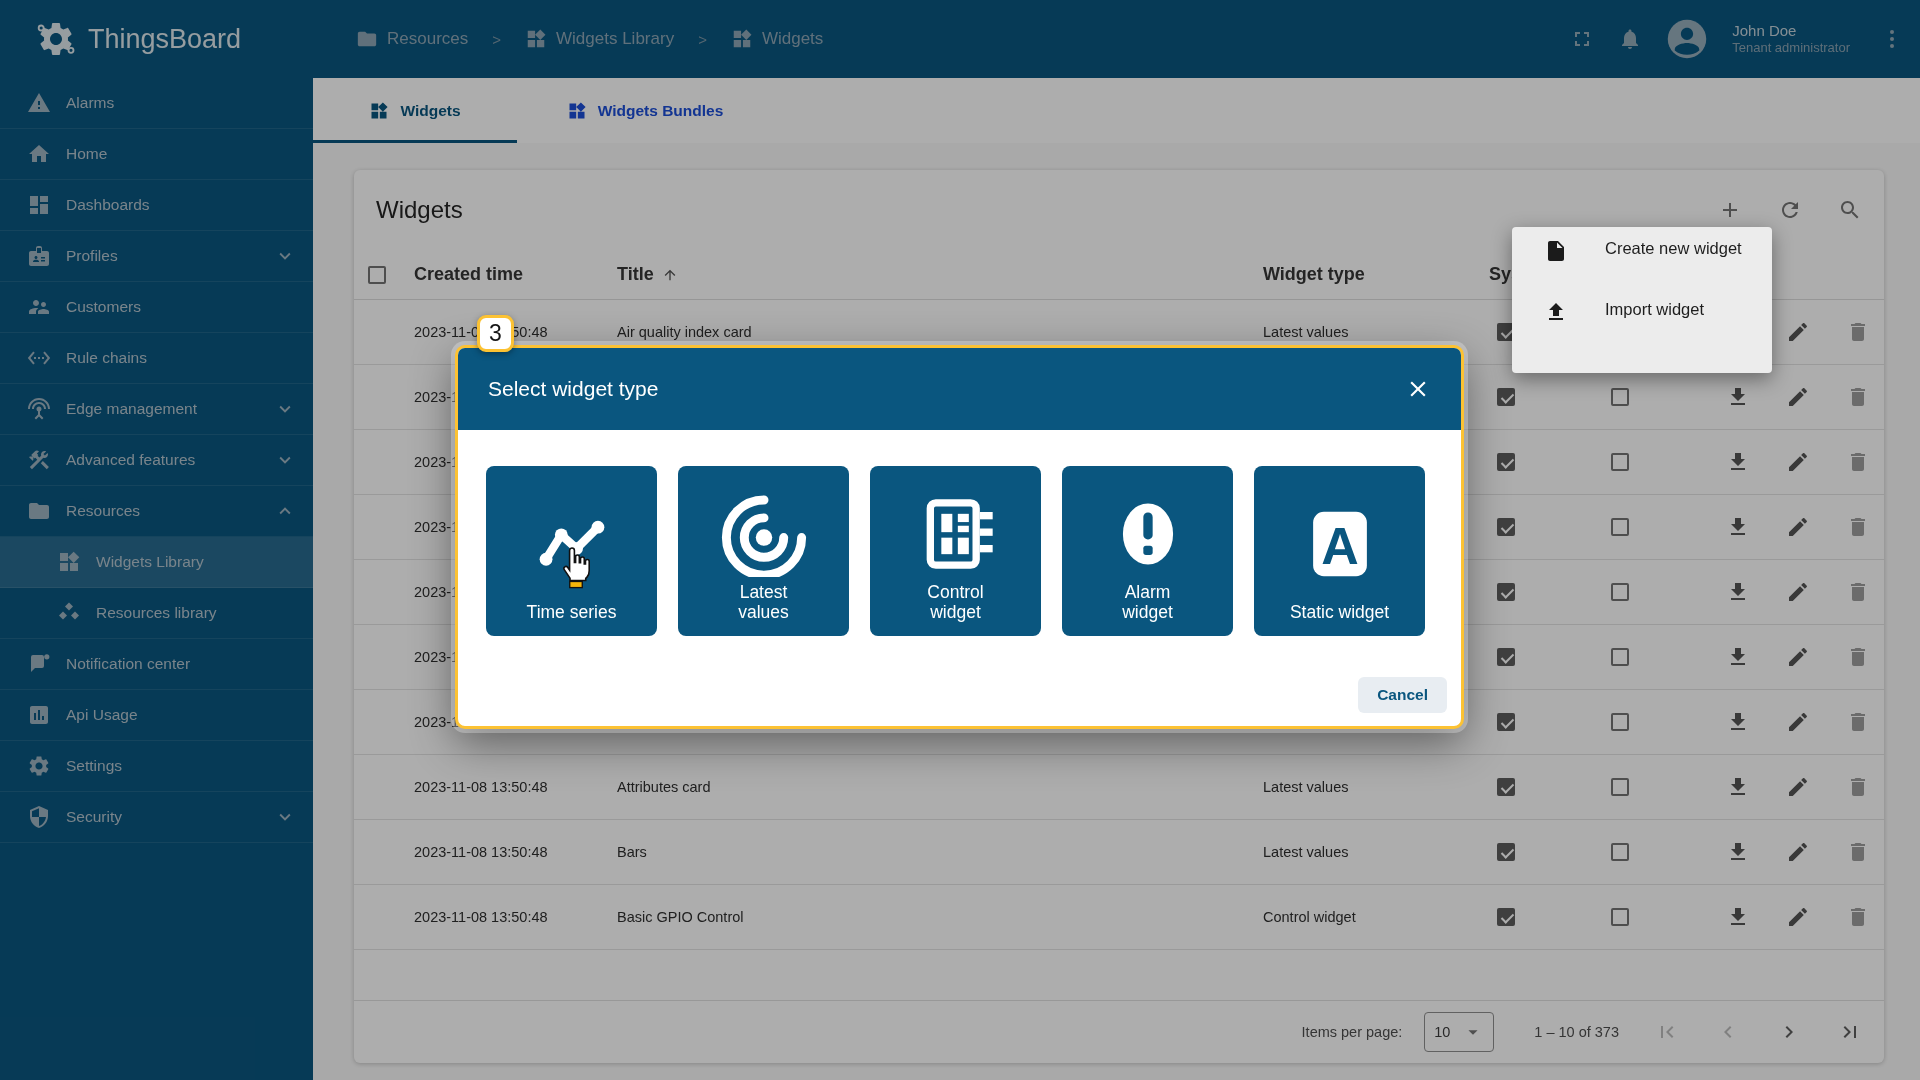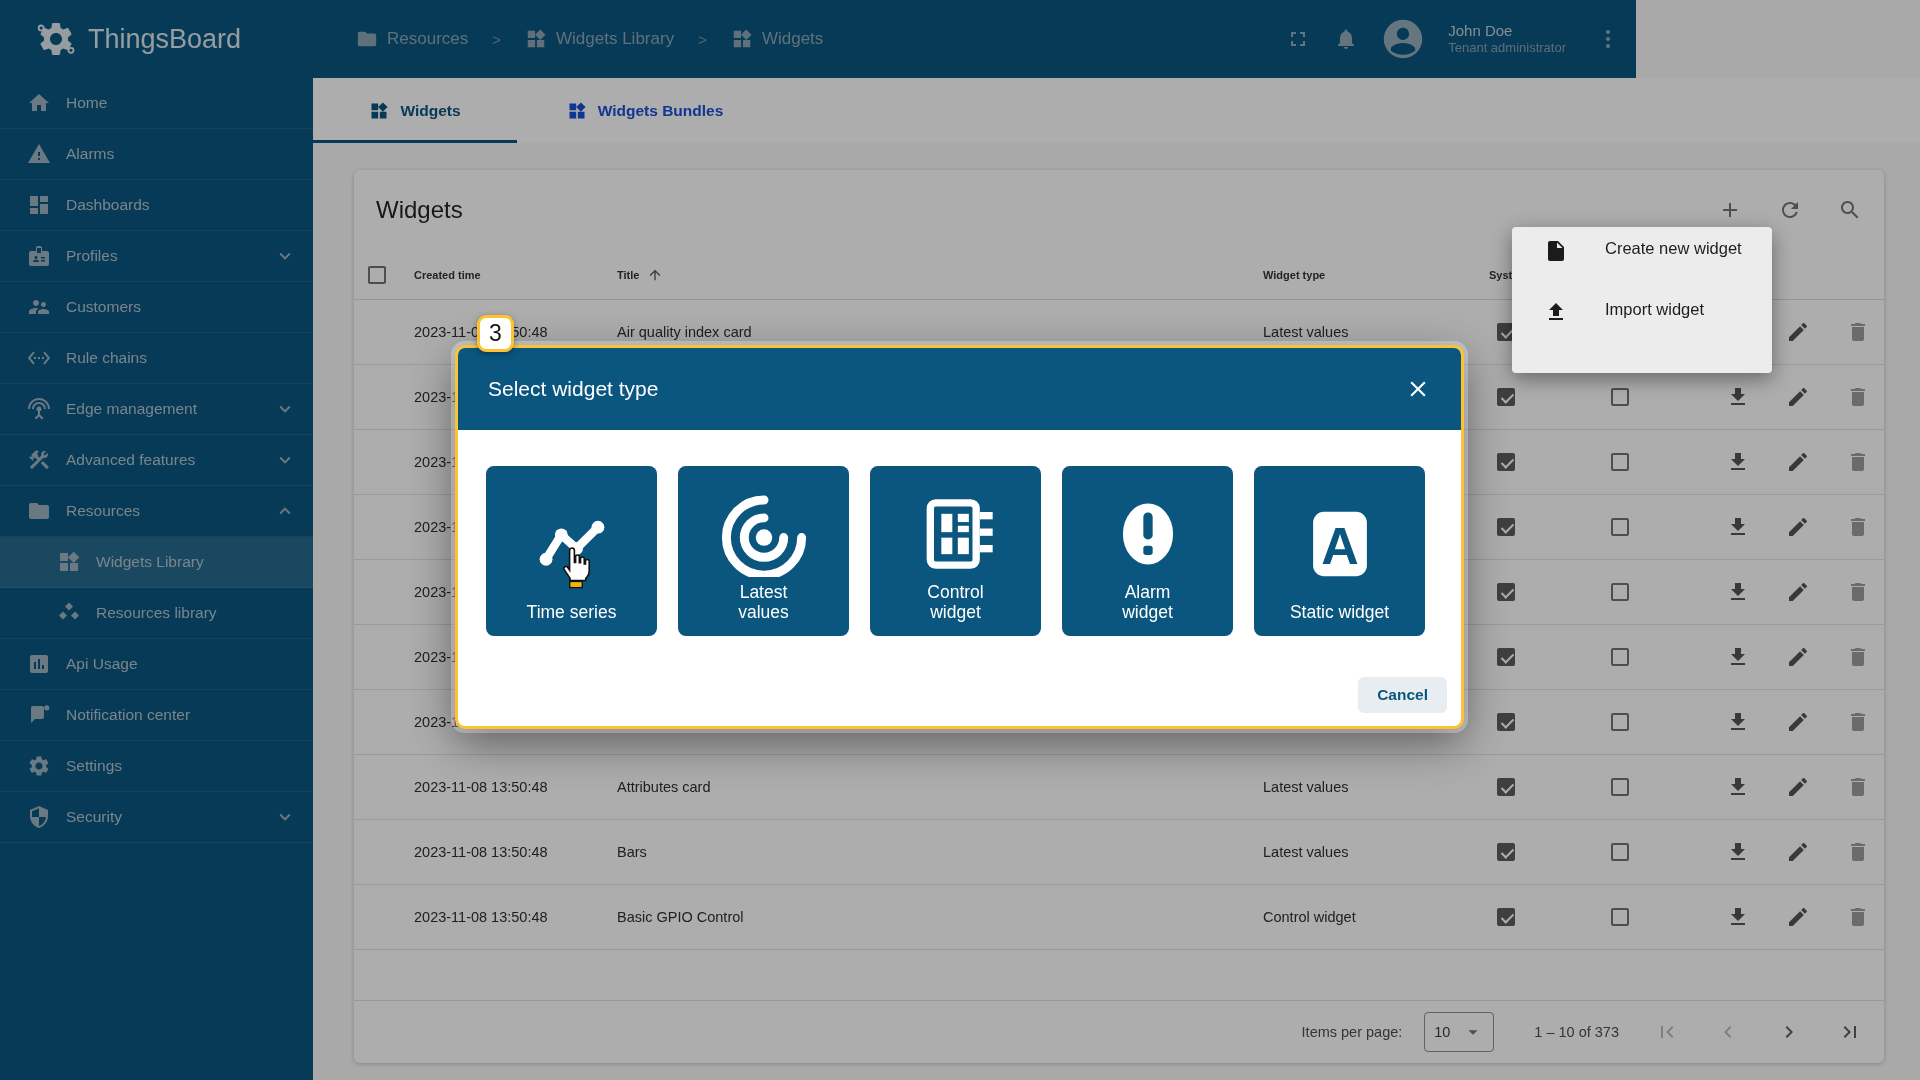--- a/index.html
+++ b/index.html
@@ -2,21 +2,21 @@
 <html><head>
 <meta charset="utf-8">
 <style>
   * { margin:0; padding:0; box-sizing:border-box; }
   html,body { width:1920px; height:1080px; overflow:hidden; }
   body { font-family:"Liberation Sans", sans-serif; background:#fafafa; position:relative; }
   button { background:none; border:none; cursor:pointer; font-family:inherit; }
   svg { display:block; }
 
   
-  .topbar { position:absolute; left:0; top:0; width:1636px; height:78px; background:#0a567f; display:flex; align-items:center; z-index:1; }
+  .topbar { position:absolute; left:0; top:0; width:1920px; height:78px; background:#0a567f; display:flex; align-items:center; z-index:1; }
   .logo { display:flex; align-items:center; gap:12px; margin-left:36px; color:#dde7ec; font-size:27px; font-weight:400; }
   .breadcrumb { position:absolute; left:356px; display:flex; align-items:center; gap:10px; color:#8ea6b5; font-size:17px; }
   .crumb { display:flex; align-items:center; gap:9px; }
   .crumb-sep { margin:0 14px; font-size:15px; color:#7d97a7; }
   .topbar-right { position:absolute; right:16px; display:flex; align-items:center; gap:24px; color:#93abb9; }
   .avatar { width:42px; height:42px; }
   .user-block { line-height:1.3; margin-right:6px; }
   .user-name { font-size:15px; color:#c3d2da; }
   .user-role { font-size:13px; color:#8ba3b2; }
 
@@ -34,21 +34,21 @@
   .tab.t1 { width:204px; }
   .tab.t2 { width:256px; }
   .tab.active { color:#0a567f; }
   .tab.active::after { content:""; position:absolute; left:0; right:0; bottom:0; height:3px; background:#0a567f; }
 
   
   .card { position:absolute; left:354px; top:170px; width:1530px; height:893px; background:#fff; border-radius:6px; box-shadow:0 1px 5px rgba(0,0,0,.22); z-index:1; }
   .card-header { height:80px; display:flex; align-items:center; padding:0 22px; }
   .card-title { font-size:24px; font-weight:500; color:#262626; }
   .header-actions { margin-left:auto; display:flex; gap:36px; color:#757575; }
-  .thead { position:absolute; top:80px; left:0; right:0; height:50px; border-bottom:1px solid #dedede; font-size:11px; font-weight:700; color:#353535;padding-left:36px; }
+  .thead { position:absolute; top:80px; left:0; right:0; height:50px; border-bottom:1px solid #dedede; font-size:18px; font-weight:700; color:#353535;padding-left:36px; }
   .cell, .hcell { position:absolute; top:0; height:100%; display:flex; align-items:center; }
   .col-select { left:14px; }
   .col-created { left:60px; }
   .col-title { left:263px; }
   .col-type { left:909px; }
   .col-system { left:1135px; }
   .col-system-cb { left:1143px; }
   .col-dep { left:1257px; }
   .col-dl { left:1372px; }
   .col-edit { left:1432px; }
@@ -153,29 +153,29 @@
           <circle cx="12" cy="12" r="2"></circle>
           <circle cx="12" cy="19" r="2"></circle>
         </svg>
     </button>
   </div>
 </div>
 
 <div class="sidebar">
   <div class="nav-item">
     <svg class="nico" width="24" height="24" viewBox="0 0 24 24" fill="currentColor">
+        <path d="M1 21h22L12 2 1 21zm12-3h-2v-2h2v2zm0-4h-2v-4h2v4z"></path>
+      </svg>
+    <span>Alarms</span>
+  </div>
+  <div class="nav-item">
+    <svg class="nico" width="24" height="24" viewBox="0 0 24 24" fill="currentColor">
         <path d="M10 20v-6h4v6h5v-8h3L12 3 2 12h3v8z"></path>
       </svg>
     <span>Home</span>
-  </div>
-  <div class="nav-item">
-    <svg class="nico" width="24" height="24" viewBox="0 0 24 24" fill="currentColor">
-        <path d="M1 21h22L12 2 1 21zm12-3h-2v-2h2v2zm0-4h-2v-4h2v4z"></path>
-      </svg>
-    <span>Alarms</span>
   </div>
   <div class="nav-item">
     <svg class="nico" width="24" height="24" viewBox="0 0 24 24" fill="currentColor">
         <path d="M3 13h8V3H3v10zm0 8h8v-6H3v6zm10 0h8V11h-8v10zm0-18v6h8V3h-8z"></path>
       </svg>
     <span>Dashboards</span>
   </div>
   <div class="nav-item">
     <svg class="nico" width="24" height="24" viewBox="0 0 24 24" fill="currentColor">
         <path d="M20 7h-5V4c0-1.1-.9-2-2-2h-2c-1.1 0-2 .9-2 2v3H4c-1.1 0-2 .9-2 2v11c0 1.1.9 2 2 2h16c1.1 0 2-.9 2-2V9c0-1.1-.9-2-2-2zM9 12c.83 0 1.5.67 1.5 1.5S9.83 15 9 15s-1.5-.67-1.5-1.5S8.17 12 9 12zm3 6H6v-.43c0-.6.36-1.15.92-1.39.65-.28 1.37-.43 2.08-.43s1.43.15 2.08.43c.55.24.92.78.92 1.39V18zm2-9h-4V4h4v5zm4 5.5h-4V13h4v1.5zm0 3h-4V16h4v1.5z"></path>
@@ -231,30 +231,30 @@
     <span>Widgets Library</span>
   </div>
   <div class="nav-item child">
     <svg class="nico" width="24" height="24" viewBox="0 0 24 24" fill="currentColor">
         <path d="M12 1.5l4 4-4 4-4-4zM6 10.5l4 4-4 4-4-4zM18 10.5l4 4-4 4-4-4z"></path>
       </svg>
     <span>Resources library</span>
   </div>
   <div class="nav-item">
     <svg class="nico" width="24" height="24" viewBox="0 0 24 24" fill="currentColor">
-        <path d="M19 3H5c-1.1 0-2 .9-2 2v14c0 1.1.9 2 2 2h14c1.1 0 2-.9 2-2V5c0-1.1-.9-2-2-2zM9 17H7v-7h2v7zm4 0h-2V7h2v10zm4 0h-2v-4h2v4z"></path>
-      </svg>
-    <span>Api Usage</span>
-  </div>
-  <div class="nav-item">
-    <svg class="nico" width="24" height="24" viewBox="0 0 24 24" fill="currentColor">
         <path d="M4 3h11a2 2 0 0 1 2 2v9a2 2 0 0 1-2 2H8l-4 4V5a2 2 0 0 1 2-2z"></path>
         <circle cx="19.8" cy="4.8" r="2.6"></circle>
       </svg>
     <span>Notification center</span>
+  </div>
+  <div class="nav-item">
+    <svg class="nico" width="24" height="24" viewBox="0 0 24 24" fill="currentColor">
+        <path d="M19 3H5c-1.1 0-2 .9-2 2v14c0 1.1.9 2 2 2h14c1.1 0 2-.9 2-2V5c0-1.1-.9-2-2-2zM9 17H7v-7h2v7zm4 0h-2V7h2v10zm4 0h-2v-4h2v4z"></path>
+      </svg>
+    <span>Api Usage</span>
   </div>
   <div class="nav-item">
     <svg class="nico" width="24" height="24" viewBox="0 0 24 24" fill="currentColor">
         <path d="M19.14 12.94c.04-.3.06-.61.06-.94 0-.32-.02-.64-.07-.94l2.03-1.58c.18-.14.23-.41.12-.61l-1.92-3.32c-.12-.22-.37-.29-.59-.22l-2.39.96c-.5-.38-1.03-.7-1.62-.94l-.36-2.54c-.04-.24-.24-.41-.48-.41h-3.84c-.24 0-.43.17-.47.41l-.36 2.54c-.59.24-1.13.57-1.62.94l-2.39-.96c-.22-.08-.47 0-.59.22L2.74 8.87c-.12.21-.08.47.12.61l2.03 1.58c-.05.3-.09.63-.09.94s.02.64.07.94l-2.03 1.58c-.18.14-.23.41-.12.61l1.92 3.32c.12.22.37.29.59.22l2.39-.96c.5.38 1.03.7 1.62.94l.36 2.54c.05.24.24.41.48.41h3.84c.24 0 .44-.17.47-.41l.36-2.54c.59-.24 1.13-.56 1.62-.94l2.39.96c.22.08.47 0 .59-.22l1.92-3.32c.12-.22.07-.47-.12-.61l-2.01-1.58zM12 15.6c-1.98 0-3.6-1.62-3.6-3.6s1.62-3.6 3.6-3.6 3.6 1.62 3.6 3.6-1.62 3.6-3.6 3.6z"></path>
       </svg>
     <span>Settings</span>
   </div>
   <div class="nav-item">
     <svg class="nico" width="24" height="24" viewBox="0 0 24 24" fill="currentColor">
         <path d="M12 1 3 5v6c0 5.55 3.84 10.74 9 12 5.16-1.26 9-6.45 9-12V5l-9-4zm0 10.99h7c-.53 4.12-3.28 7.79-7 8.94V12H5V6.3l7-3.11v8.8z"></path>

